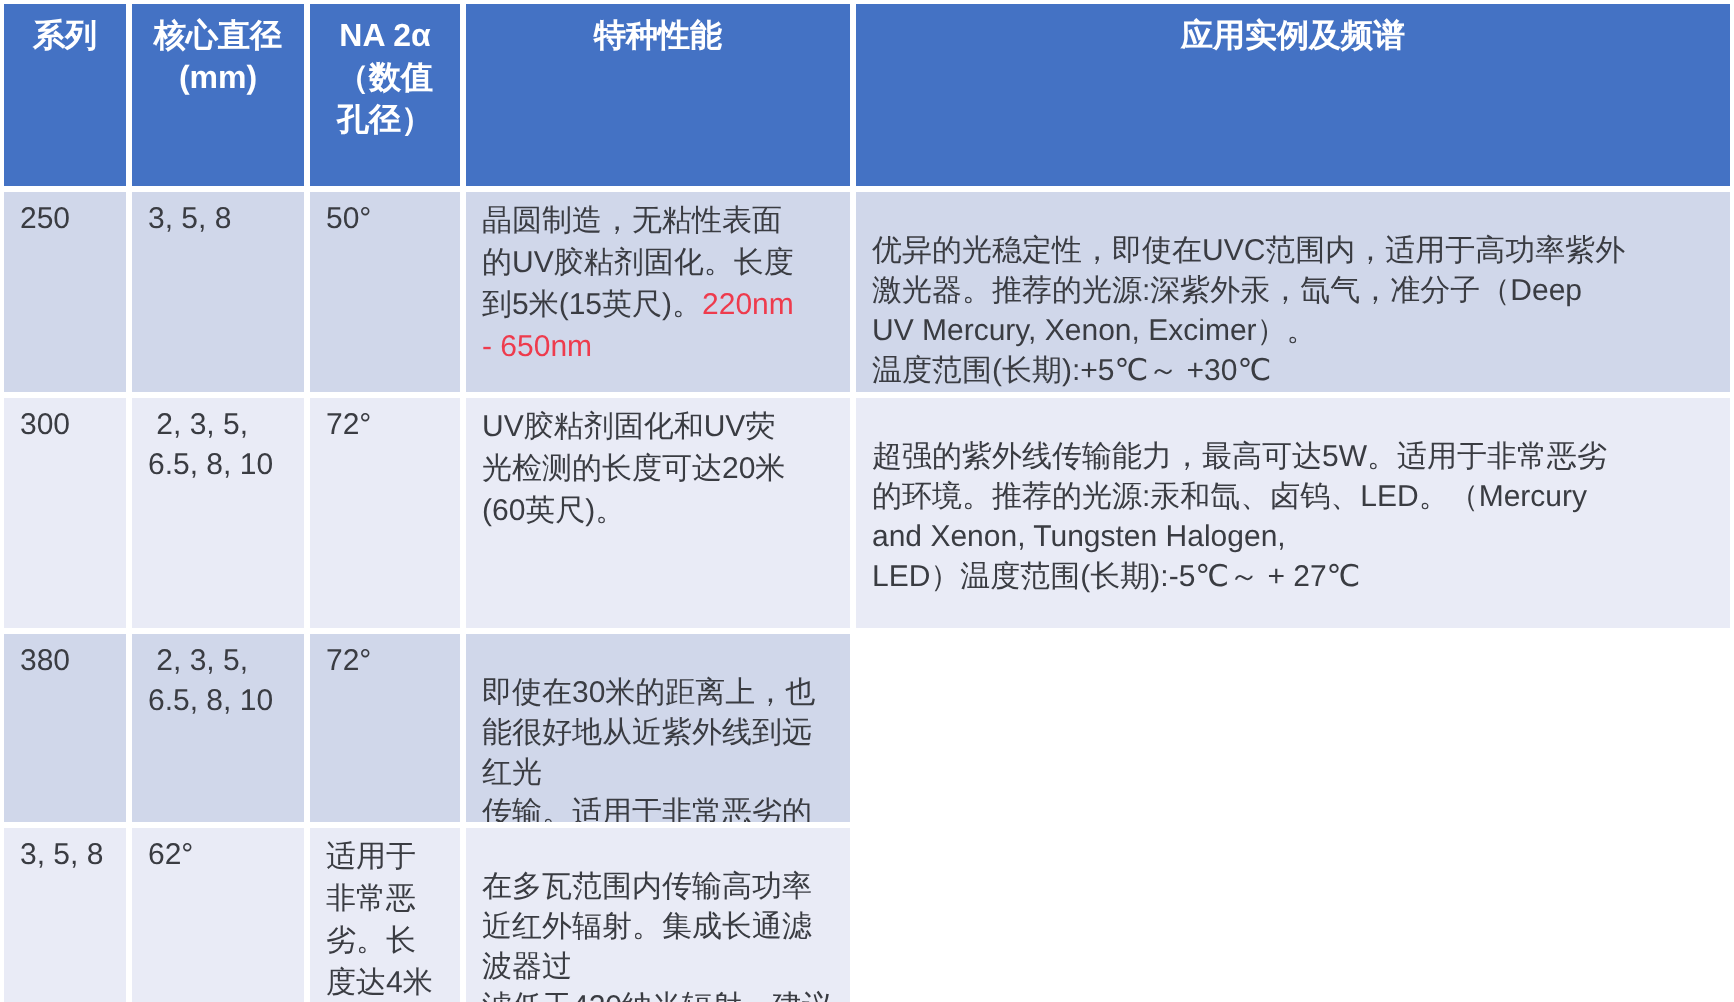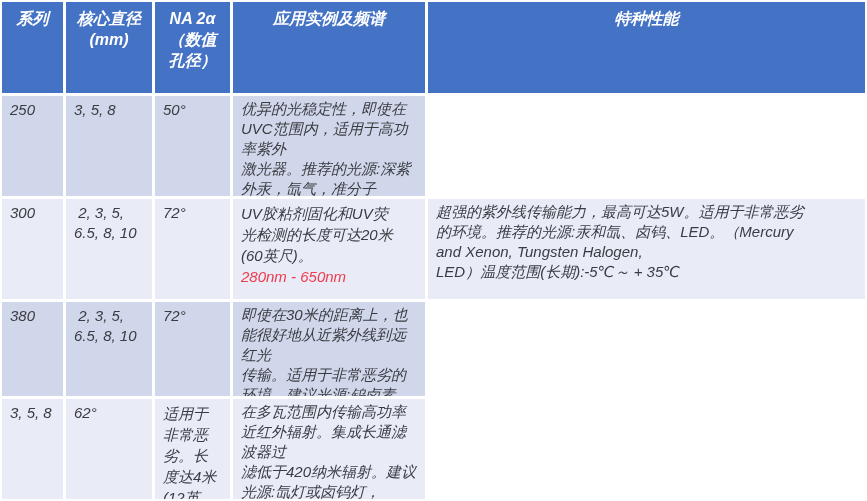--- a/index.html
+++ b/index.html
@@ -16,80 +16,83 @@
     margin-bottom:3px;
   }
   .cell {
     background:#d0d7ea;
     padding:4px 8px 0 8px;
     font-size:15px;
     line-height:20px;
     white-space:pre-line;
     overflow:hidden;
     box-sizing:border-box;
-    font-style:italic;
   }
   .row.light .cell { background:#e9ebf6; }
   .row.head .cell {
     background:#4472c4;
     color:#ffffff;
     font-weight:bold;
     font-size:16px;
     line-height:21px;
     text-align:center;
     padding:6px 4px 0 4px;
   }
   .h-head  { height:91px; }
   .h-r250  { height:100px; }
-  .h-r300  { height:100px; }
+  .h-r300  { height:115px; }
   .h-r380  { height:94px; }
   .h-r2000 { height:100px; }
-  .cell.perf { line-height:20px; padding-top:3px; }
+  .cell.perf { line-height:20px; padding-top:20px; }
   .cell.app  { line-height:21px; }
   .spectrum { color:#ee3b4d; }
 </style>
 </head>
 <body>
 
 <div class="tbl">
 
   <div class="row head h-head">
     <div class="cell">系列</div>
     <div class="cell">核心直径
 (mm)</div>
     <div class="cell">NA 2α
 （数值
 孔径）</div>
+    <div class="cell">特种性能</div>
     <div class="cell">应用实例及频谱</div>
-    <div class="cell">特种性能</div>
   </div>
 
   <div class="row h-r250">
     <div class="cell">250</div>
     <div class="cell">3, 5, 8</div>
     <div class="cell">50°</div>
+    <div class="cell app"><span>晶圆制造，无粘性表面
+的UV胶粘剂固化。长度
+到5米(15英尺)。</span><span class="spectrum">220nm
+- 650nm</span></div>
     <div class="cell perf">优异的光稳定性，即使在UVC范围内，适用于高功率紫外
 激光器。推荐的光源:深紫外汞，氙气，准分子（Deep
 UV Mercury, Xenon, Excimer）。
 温度范围(长期):+5℃～ +30℃</div>
   </div>
 
   <div class="row light h-r300">
     <div class="cell">300</div>
     <div class="cell">&nbsp;2, 3, 5,
 6.5, 8, 10</div>
     <div class="cell">72°</div>
     <div class="cell app"><span>UV胶粘剂固化和UV荧
 光检测的长度可达20米
 (60英尺)。
-</span><span class="spectrum">280nm - 650nm</span></div>
+</span></div>
     <div class="cell perf">超强的紫外线传输能力，最高可达5W。适用于非常恶劣
 的环境。推荐的光源:汞和氙、卤钨、LED。（Mercury
 and Xenon, Tungsten Halogen,
-LED）温度范围(长期):-5℃～ + 35℃</div>
+LED）温度范围(长期):-5℃～ + 27℃</div>
   </div>
 
   <div class="row h-r380">
     <div class="cell">380</div>
     <div class="cell">&nbsp;2, 3, 5,
 6.5, 8, 10</div>
     <div class="cell">72°</div>
     <div class="cell perf">即使在30米的距离上，也能很好地从近紫外线到远红光
 传输。适用于非常恶劣的环境。建议光源:钨卤素，LED,
 氙气，金属卤化物（Tungsten Halogen, LED, Xenon,

